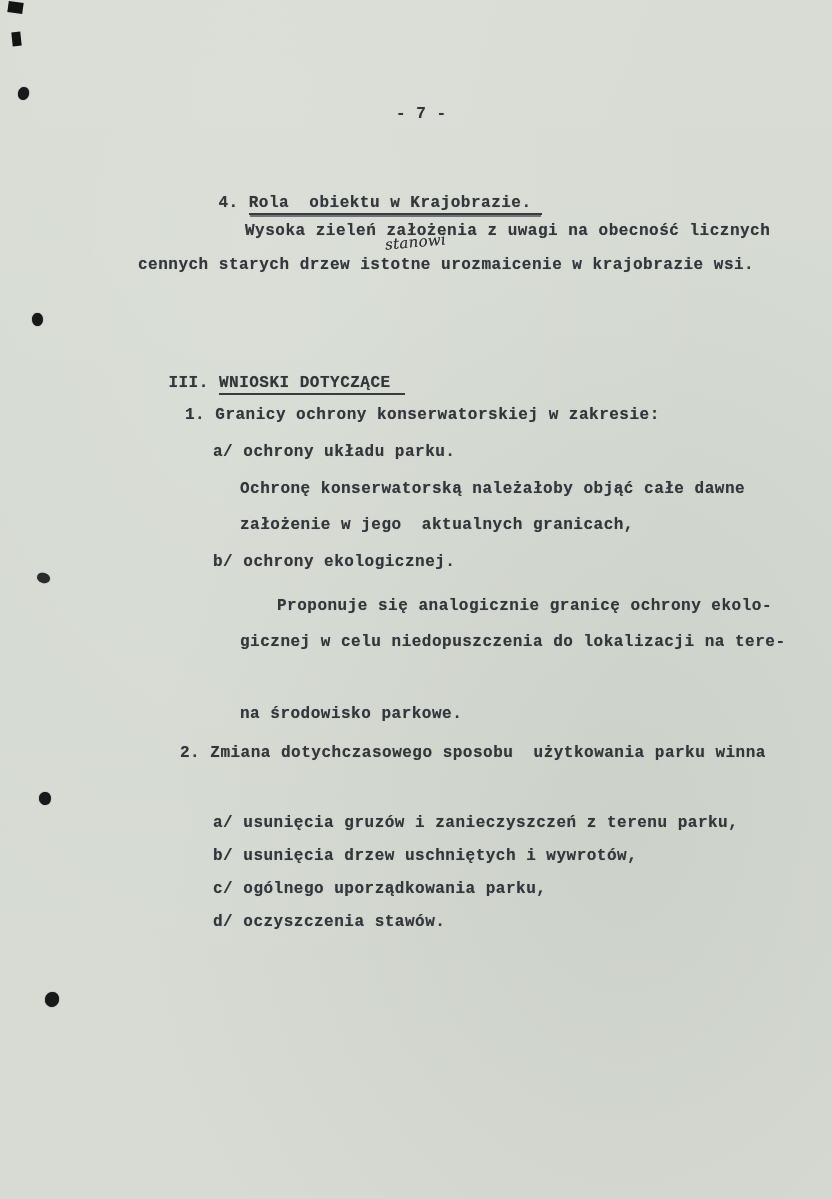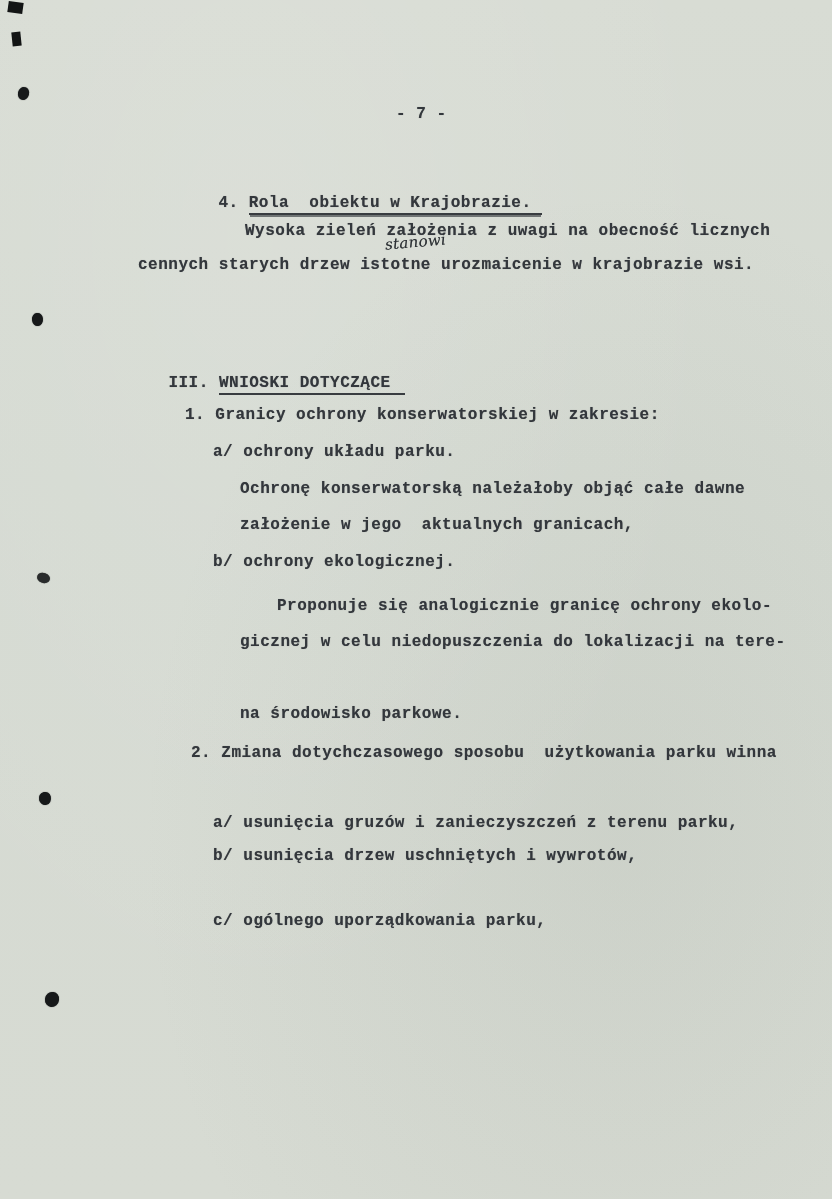--- a/index.html
+++ b/index.html
@@ -88,18 +88,19 @@
 
   <div class="tline" style="left:185px; top:406px;">1. Granicy ochrony konserwatorskiej w zakresie:</div>
   <div class="tline" style="left:213px; top:443px;">a/ ochrony układu parku.</div>
   <div class="tline" style="left:240px; top:480px;">Ochronę konserwatorską należałoby objąć całe dawne</div>
   <div class="tline" style="left:240px; top:516px;">założenie w jego  aktualnych granicach,</div>
   <div class="tline" style="left:213px; top:553px;">b/ ochrony ekologicznej.</div>
   <div class="tline" style="left:277px; top:597px;">Proponuje się analogicznie granicę ochrony ekolo-</div>
   <div class="tline" style="left:240px; top:633px;">gicznej w celu niedopuszczenia do lokalizacji na tere-</div>
   <div class="tline" style="left:240px; top:705px;">na środowisko parkowe.</div>
 
-  <div class="tline" style="left:191px; top:744px;text-align:center;">2. Zmiana dotychczasowego sposobu  użytkowania parku winna</div>
+  <div class="tline" style="left:180px; top:744px;text-align:center;">2. Zmiana dotychczasowego sposobu  użytkowania parku winna</div>
   <div class="tline" style="left:213px; top:814px;">a/ usunięcia gruzów i zanieczyszczeń z terenu parku,</div>
   <div class="tline" style="left:213px; top:847px;">b/ usunięcia drzew uschniętych i wywrotów,</div>
-  <div class="tline" style="left:213px; top:880px;margin-top:32px;">c/ ogólnego uporządkowania parku,</div>
+  <div class="tline" style="left:213px; top:880px;">c/ ogólnego uporządkowania parku,</div>
+  <div class="tline" style="left:213px; top:913px;">d/ oczyszczenia stawów.</div>
 
 </div>
 
 </body></html>

